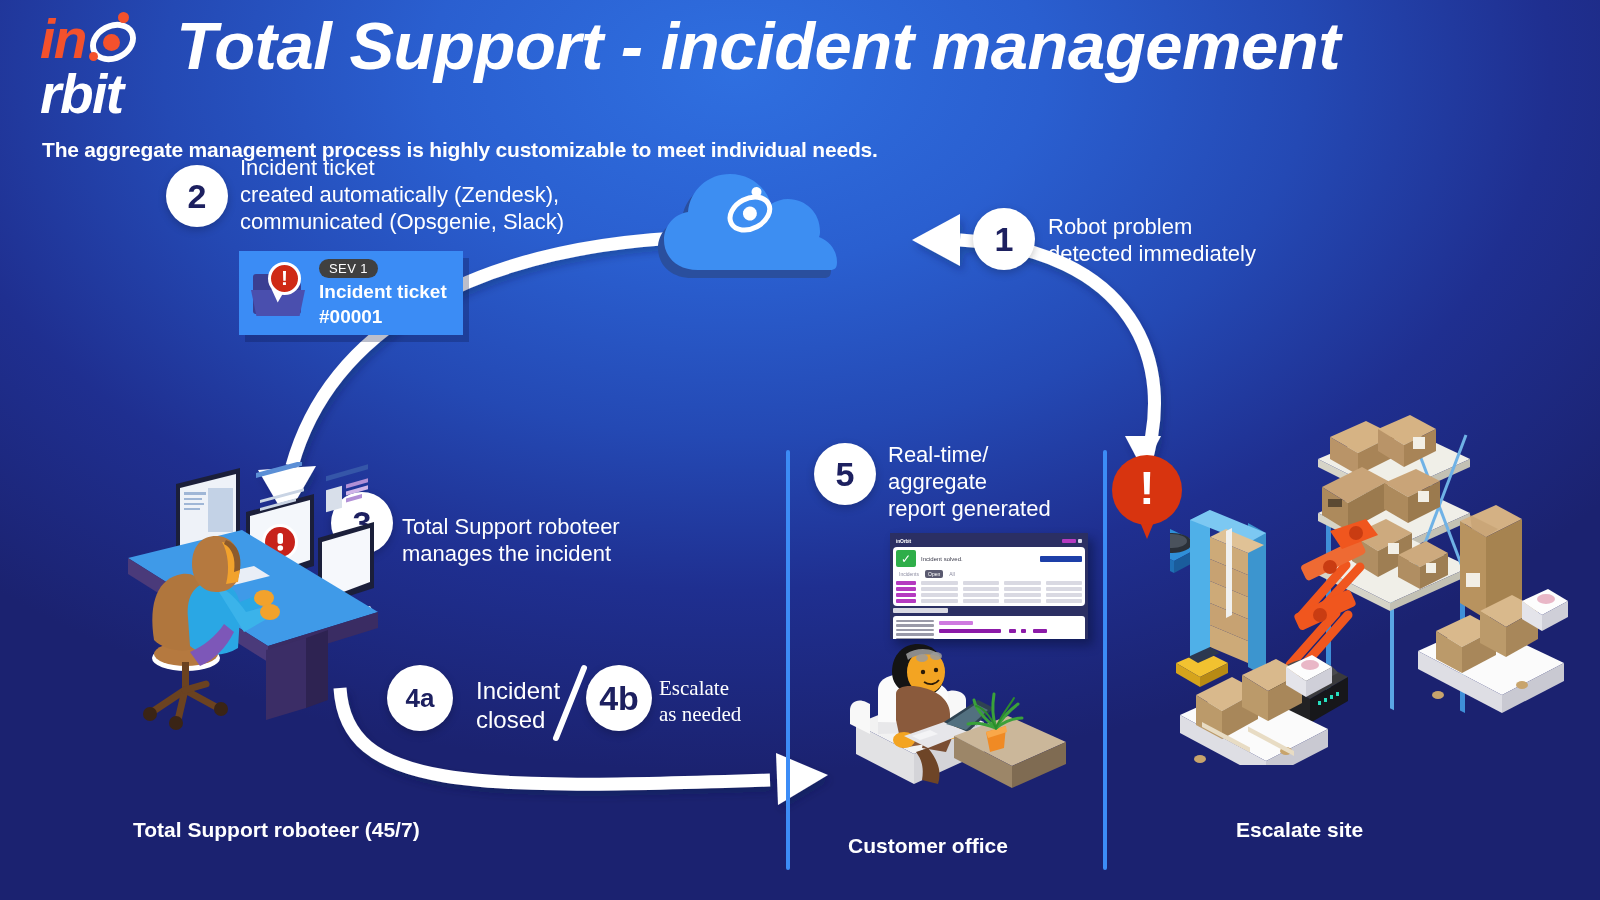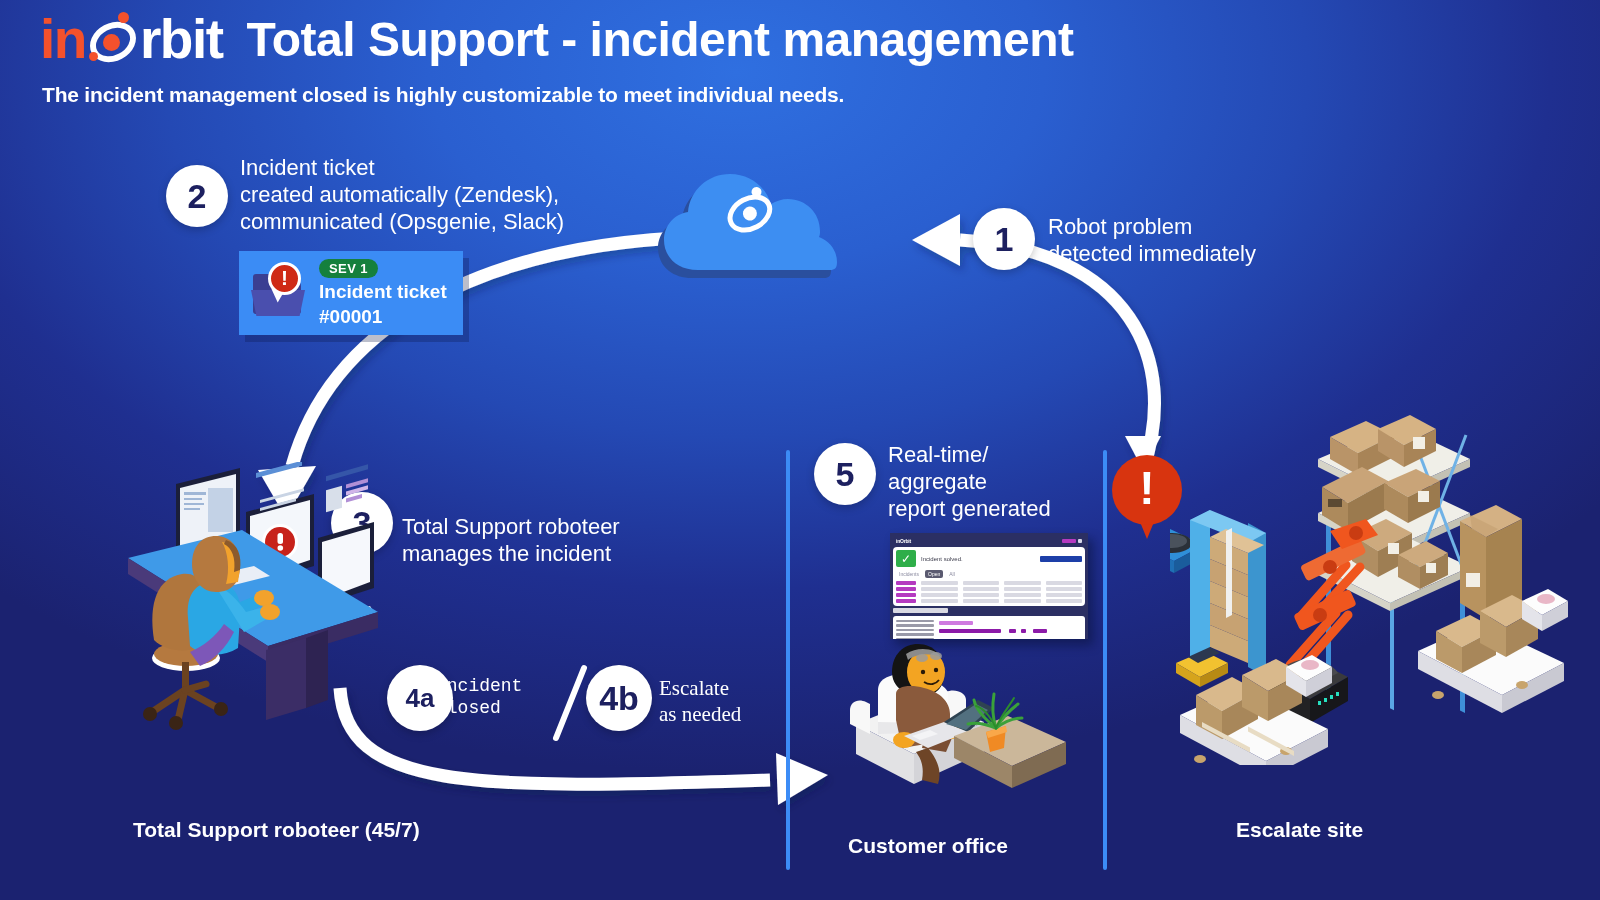--- a/index.html
+++ b/index.html
@@ -12,42 +12,42 @@
   #stage {
     position:absolute; inset:0;
     width:1600px; height:900px;
     background:
       radial-gradient(ellipse 1100px 700px at 46% 8%, #2f6fe0 0%, #2a5fd0 28%, #2449b4 52%, #1f2f90 74%, #1b2270 100%),
       linear-gradient(180deg,#2d6ade 0%, #2450bd 35%, #1d2f92 70%, #191f6b 100%);
     overflow:hidden;
   }
   
   #header { position:absolute; left:40px; top:12px; width:1300px; }
-  #logo-row { display:flex; align-items:center; gap:24px; }
+  #logo-row { display:flex; align-items:flex-start; gap:4px;font-style:italic; }
   .logo-mark {
     position:relative; display:inline-block;
     font-size:55px; font-weight:bold; line-height:1;
     letter-spacing:-1.5px;
   }
   .logo-in { color:#f4512c; }
   .logo-rbit { color:#ffffff; }
   .logo-o-wrap { position:relative; display:inline-block; width:54px; height:55px; vertical-align:bottom; }
   .logo-o-ring {
     position:absolute; left:3px; top:11px; width:48px; height:38px;
     border:6px solid #ffffff; border-radius:50%;
     transform:rotate(-28deg);
   }
   .logo-o-core {
     position:absolute; left:17px; top:22px; width:17px; height:17px;
     border-radius:50%; background:#f4512c;
   }
   .logo-dot-tl { position:absolute; left:32px; top:0px; width:11px; height:11px; border-radius:50%; background:#f4512c; }
   .logo-dot-br { position:absolute; left:3px; top:40px; width:9px; height:9px; border-radius:50%; background:#f4512c; }
   #main-title {
-    color:#ffffff; font-size:48px; font-weight:bold; line-height:1;
+    color:#ffffff; font-size:67px; font-weight:bold; line-height:1;
     letter-spacing:-0.5px; white-space:nowrap;
   }
   #subtitle {
     color:#ffffff; font-size:21px; font-weight:bold; margin-top:16px; margin-left:2px;
     letter-spacing:-0.2px;
   }
   
   .step-badge {
     position:absolute; border-radius:50%;
     background:#ffffff; color:#1d2060;
@@ -81,22 +81,22 @@
     border:3px solid #ffffff;
   }
   .alert-bubble .bang { color:#fff; font-size:21px; font-weight:bold; line-height:1; margin-top:-2px; }
   .alert-tail {
     position:absolute; left:19px; top:28px; width:0; height:0;
     border-left:9px solid transparent; border-right:4px solid transparent;
     border-top:12px solid #ffffff; transform:rotate(12deg);
   }
   #ticket-body { display:flex; flex-direction:column; gap:3px; }
   #sev-badge {
-    align-self:flex-start; background:#15803d; color:#ffffff;
-    font-size:13px; font-weight:bold; padding:2px 10px; border-radius:11px;
+    align-self:flex-start; background:#404040; color:#ffffff;
+    font-size:13px; font-weight:normal; padding:2px 10px; border-radius:11px;
     letter-spacing:.4px;
   }
   .ticket-line { color:#ffffff; font-size:19px; font-weight:bold; line-height:1.12; }
   
   #arrows { position:absolute; inset:0; width:1600px; height:900px; pointer-events:none; }
   
   .divider { position:absolute; width:4px; background:#3c8cf6; border-radius:2px; }
   
   .zone-label {
     position:absolute; color:#ffffff; font-size:21px; font-weight:bold; white-space:nowrap;
@@ -160,21 +160,21 @@
   <div id="header">
     <div id="logo-row">
       <span class="logo-mark"><span class="logo-in">in</span><span class="logo-o-wrap">
           <span class="logo-o-ring"></span>
           <span class="logo-o-core"></span>
           <span class="logo-dot-tl"></span>
           <span class="logo-dot-br"></span>
         </span><span class="logo-rbit">rbit</span></span>
       <span id="main-title">Total Support - incident management</span>
     </div>
-    <div id="subtitle">The incident management closed is highly customizable to meet individual needs.</div>
+    <div id="subtitle">The aggregate management process is highly customizable to meet individual needs.</div>
   </div>
 
   <svg id="arrows" viewBox="0 0 1600 900">
     <defs>
       <filter id="softshadow" x="-30%" y="-30%" width="170%" height="170%">
         <feDropShadow dx="3" dy="5" stdDeviation="4" flood-color="#0c1440" flood-opacity="0.30"></feDropShadow>
       </filter>
     </defs>
 
     <g filter="url(#softshadow)">
@@ -243,21 +243,21 @@
 
   <div class="step-badge" style="left:331px; top:492px; width:62px; height:62px; font-size:34px;">
     <span>3</span>
   </div>
   <div class="step-text" style="left:402px; top:498px;margin-top:16px;">Total Support roboteer
 manages the incident</div>
 
   <div class="step-badge" style="left:387px; top:665px; width:66px; height:66px; font-size:26px;text-align:center;">
     <span>4a</span>
   </div>
-  <div class="step-text" style="left:436px; top:676px; font-size:18px;font-family:Liberation Mono, monospace;">Incident
+  <div class="step-text" style="left:476px; top:676px; font-size:24px;">Incident
 closed</div>
 
   <div class="step-badge" style="left:586px; top:665px; width:66px; height:66px; font-size:34px;">
     <span>4b</span>
   </div>
   <div class="step-text" style="left:659px; top:676px; font-size:21px;font-family:Liberation Serif, serif;">Escalate
 as needed</div>
 
   <div class="step-badge" style="left:814px; top:443px; width:62px; height:62px; font-size:34px;">
     <span>5</span>

